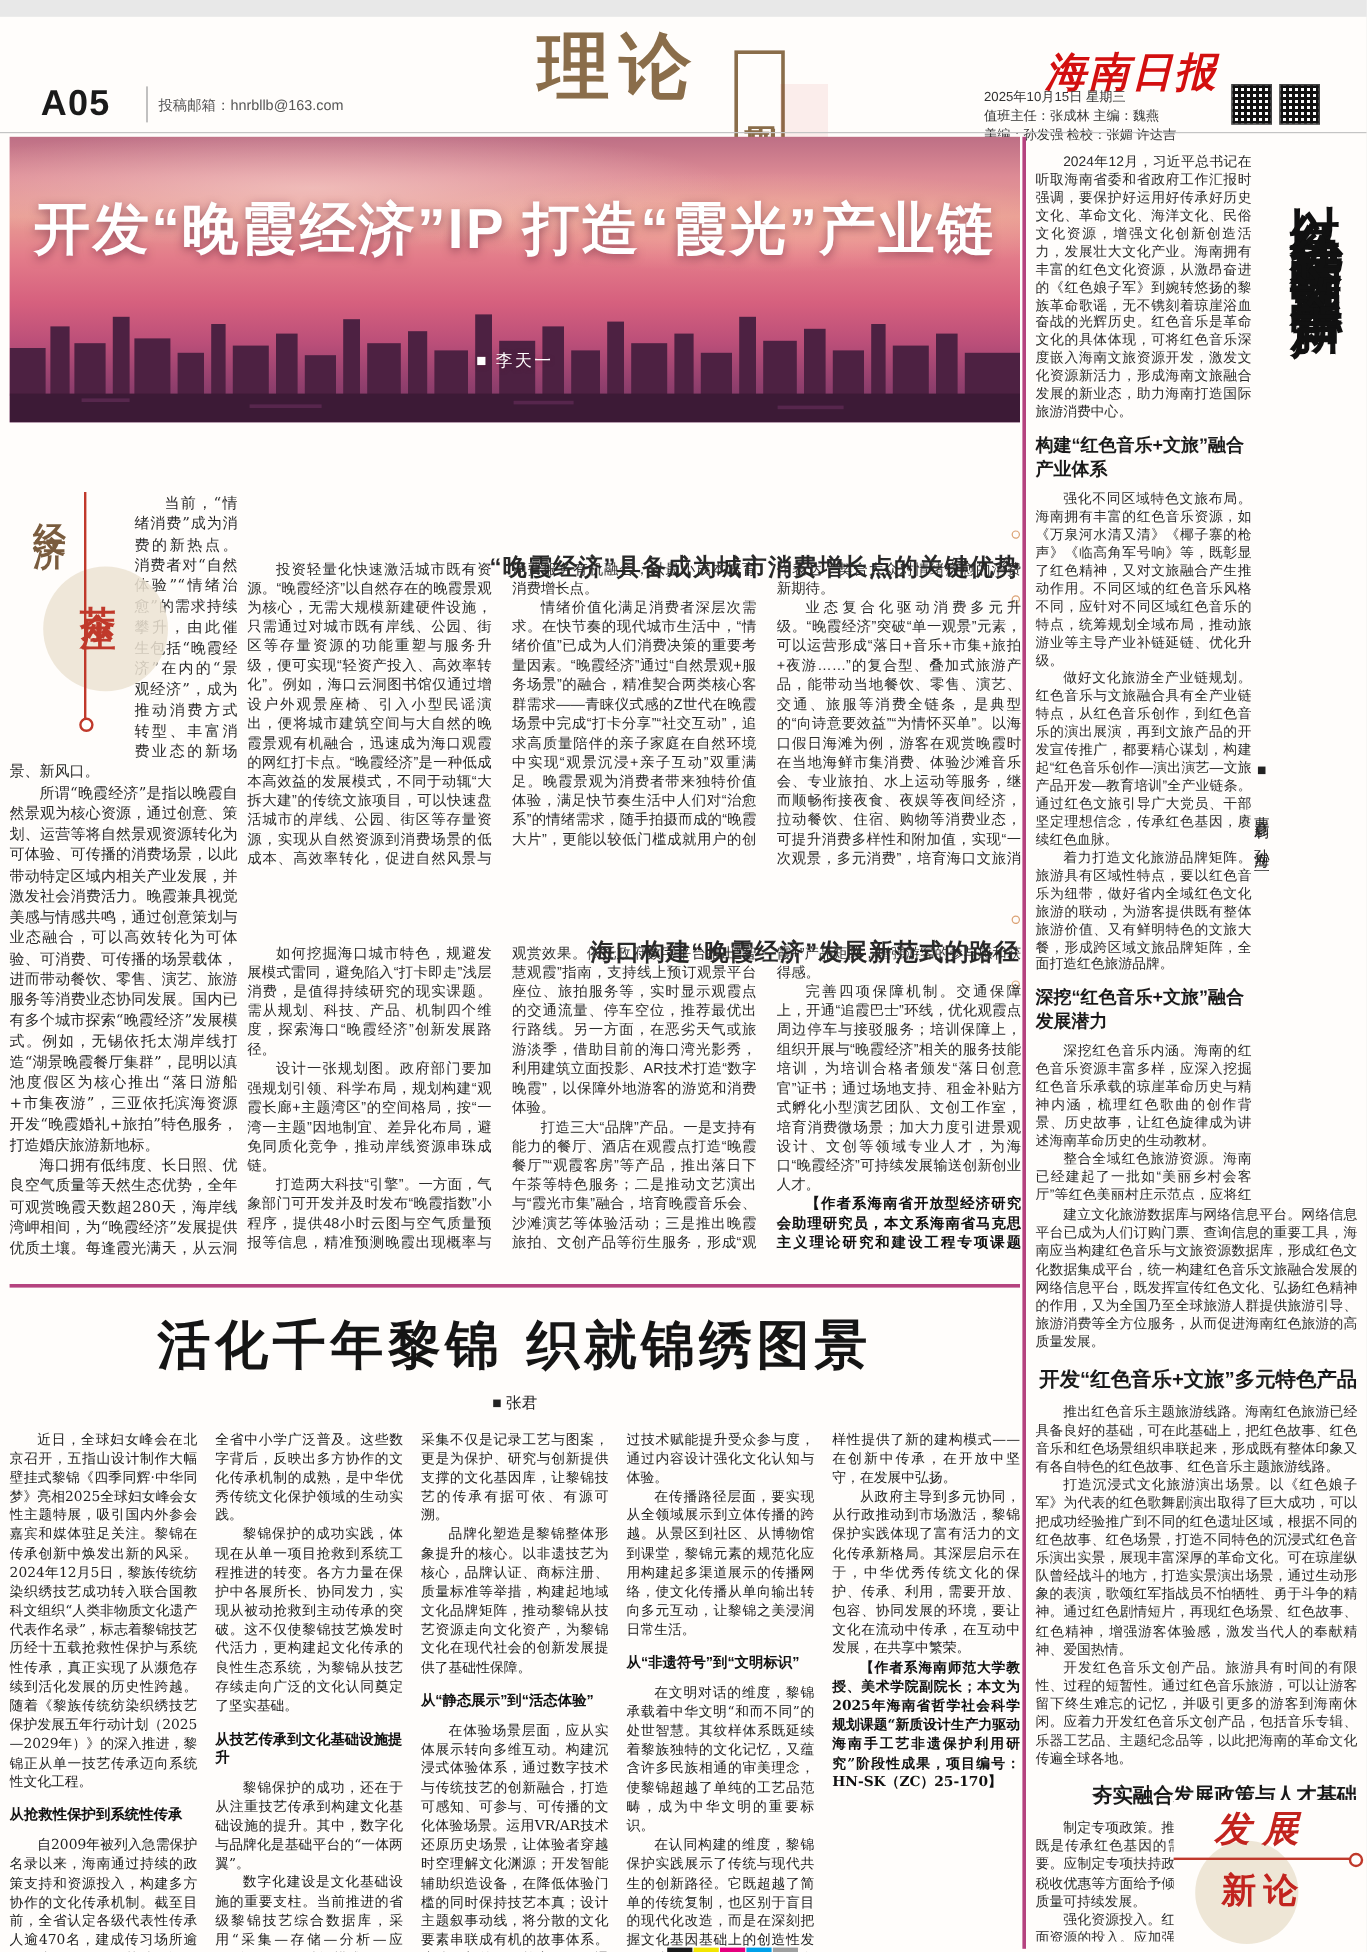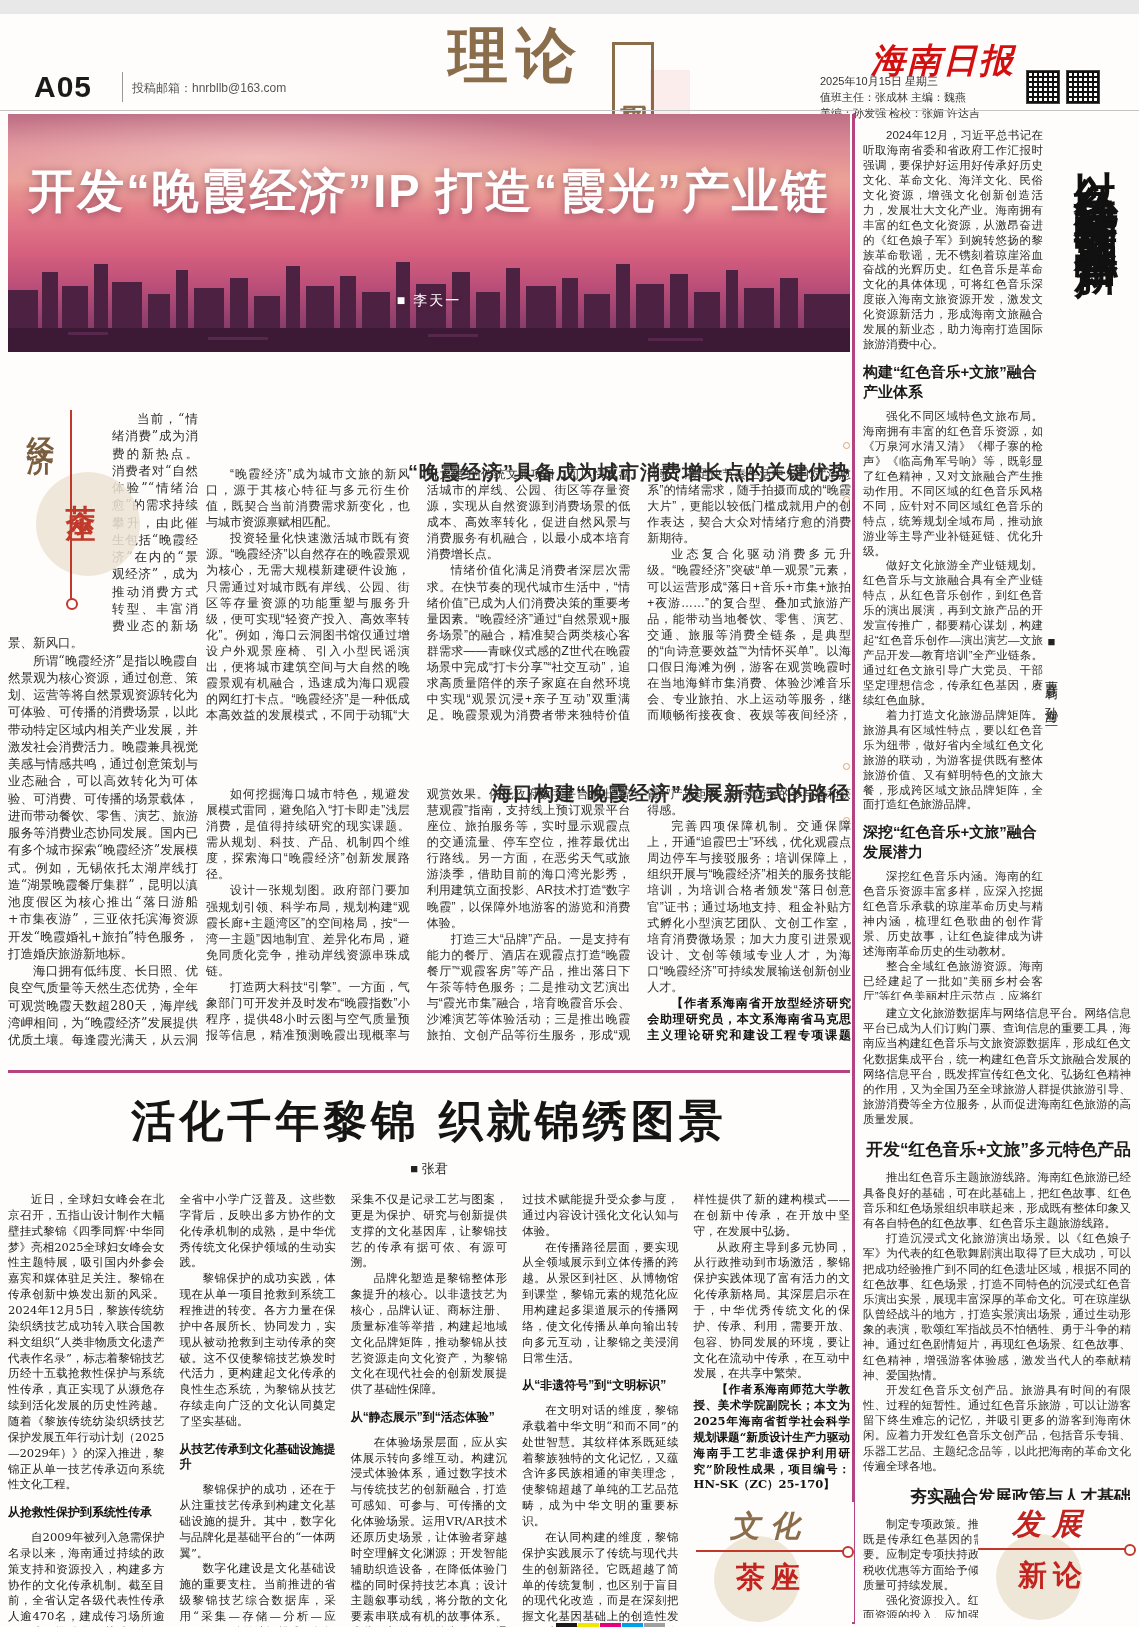--- a/index.html
+++ b/index.html
@@ -186,21 +186,20 @@
   </div>
 
   <div class="sec-header sec1-header">
     <div class="dots"></div>
     <div class="ring"></div>
     <div class="sec-title">“晚霞经济”具备成为城市消费增长点的关键优势</div>
     <div class="ring"></div>
     <div class="dots"></div>
   </div>
   <div class="mid-flow s1 bodytext">
-      <p>“晚霞经济”成为城市文旅的新风口，源于其核心特征与多元衍生价值，既契合当前消费需求新变化，也与城市资源禀赋相匹配。</p>
       <p>投资轻量化快速激活城市既有资源。“晚霞经济”以自然存在的晚霞景观为核心，无需大规模新建硬件设施，只需通过对城市既有岸线、公园、街区等存量资源的功能重塑与服务升级，便可实现“轻资产投入、高效率转化”。例如，海口云洞图书馆仅通过增设户外观景座椅、引入小型民谣演出，便将城市建筑空间与大自然的晚霞景观有机融合，迅速成为海口观霞的网红打卡点。“晚霞经济”是一种低成本高效益的发展模式，不同于动辄“大拆大建”的传统文旅项目，可以快速盘活城市的岸线、公园、街区等存量资源，实现从自然资源到消费场景的低成本、高效率转化，促进自然风景与消费服务有机融合，以最小成本培育消费增长点。</p>
       <p>情绪价值化满足消费者深层次需求。在快节奏的现代城市生活中，“情绪价值”已成为人们消费决策的重要考量因素。“晚霞经济”通过“自然景观+服务场景”的融合，精准契合两类核心客群需求——青睐仪式感的Z世代在晚霞场景中完成“打卡分享”“社交互动”，追求高质量陪伴的亲子家庭在自然环境中实现“观景沉浸+亲子互动”双重满足。晚霞景观为消费者带来独特价值体验，满足快节奏生活中人们对“治愈系”的情绪需求，随手拍摄而成的“晚霞大片”，更能以较低门槛成就用户的创作表达，契合大众对情绪疗愈的消费新期待。</p>
       <p>业态复合化驱动消费多元升级。“晚霞经济”突破“单一观景”元素，可以运营形成“落日+音乐+市集+旅拍+夜游……”的复合型、叠加式旅游产品，能带动当地餐饮、零售、演艺、交通、旅服等消费全链条，是典型的“向诗意要效益”“为情怀买单”。以海口假日海滩为例，游客在观赏晚霞时在当地海鲜市集消费、体验沙滩音乐会、专业旅拍、水上运动等服务，继而顺畅衔接夜食、夜娱等夜间经济，拉动餐饮、住宿、购物等消费业态，可提升消费多样性和附加值，实现“一次观景，多元消费”，培育海口文旅消费新增长点，激发海口城市经济活力。而消费业态多元化又可以创造出落日向导、市集摊主、旅拍摄影师、文创设计师等新就业岗位，有助于缓解就业压力。</p>
     </div>
 
   <div class="sec-header sec2-header">
     <div class="dots"></div>
     <div class="ring"></div>
     <div class="sec-title">海口构建“晚霞经济”发展新范式的路径</div>
     <div class="ring"></div>
@@ -277,26 +276,20 @@
       </div>
     <div class="b-subhead">从“非遗符号”到“文明标识”</div>
     <div>
         <p>在文明对话的维度，黎锦承载着中华文明“和而不同”的处世智慧。其纹样体系既延续着黎族独特的文化记忆，又蕴含许多民族相通的审美理念，使黎锦超越了单纯的工艺品范畴，成为中华文明的重要标识。</p>
         <p>在认同构建的维度，黎锦保护实践展示了传统与现代共生的创新路径。它既超越了简单的传统复制，也区别于盲目的现代化改造，而是在深刻把握文化基因基础上的创造性发展，为全球化时代守护文化多样性提供了新的建构模式——在创新中传承，在开放中坚守，在发展中弘扬。</p>
         <p>从政府主导到多元协同，从行政推动到市场激活，黎锦保护实践体现了富有活力的文化传承新格局。其深层启示在于，中华优秀传统文化的保护、传承、利用，需要开放、包容、协同发展的环境，要让文化在流动中传承，在互动中发展，在共享中繁荣。</p>
       </div>
     <p class="footnote">【作者系海南师范大学教授、美术学院副院长；本文为2025年海南省哲学社会科学规划课题“新质设计生产力驱动海南手工艺非遗保护利用研究”阶段性成果，项目编号：HN-SK（ZC）25-170】</p>
   </div>
 
-  <div class="corner-label label-culture">
-    <div class="circle"></div>
-    <div class="word">文化</div>
-    <div class="line"></div>
-    <div class="seal">茶座</div>
-  </div>
 
   <div class="corner-label label-dev">
     <div class="circle"></div>
     <div class="word">发展</div>
     <div class="line"></div>
     <div class="seal">新论</div>
   </div>
 
   <div class="regmarks">
       <div style="background: rgb(26, 26, 26);"></div>

